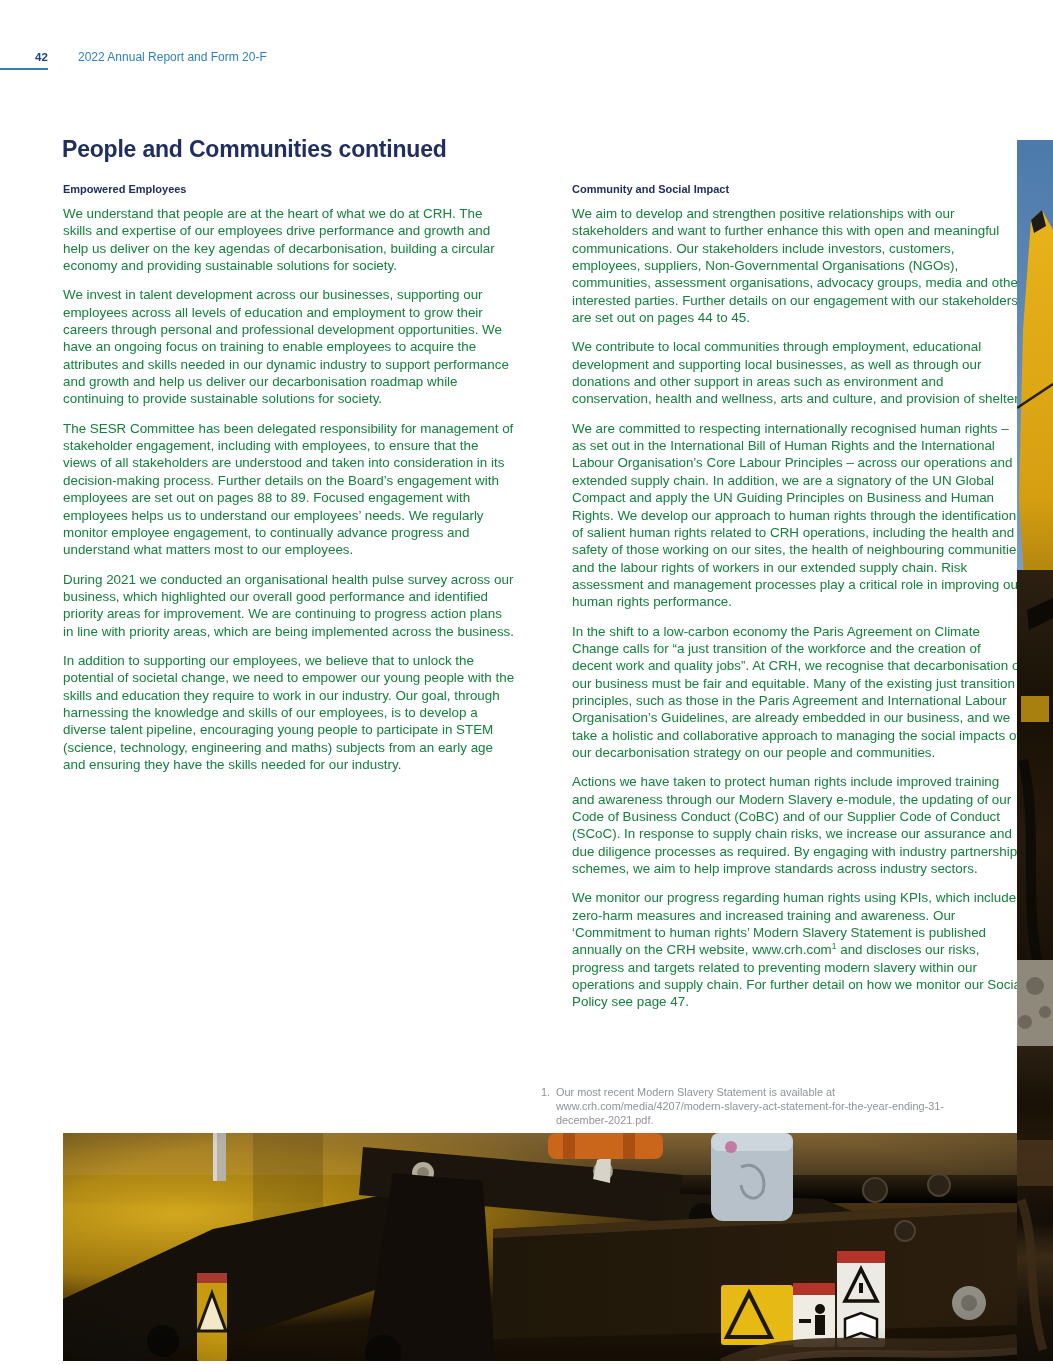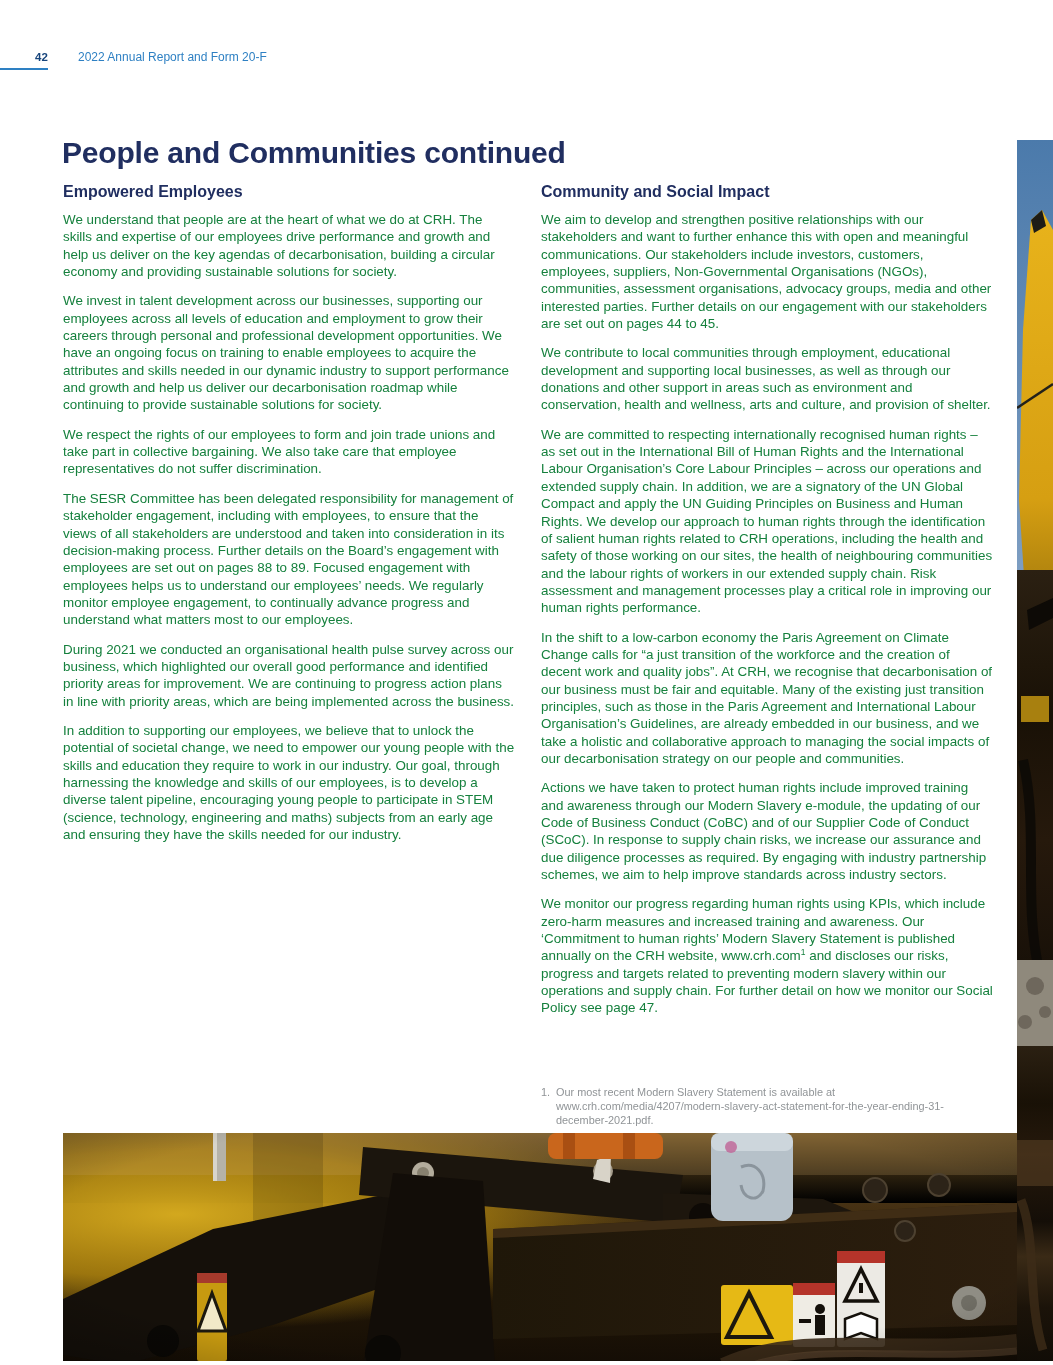--- a/index.html
+++ b/index.html
@@ -4,26 +4,26 @@
 <style>
   * { margin:0; padding:0; box-sizing:border-box; }
   html,body { background:#ffffff; }
   .page {
     position:relative; width:1053px; height:1361px; background:#ffffff;
     font-family:"Liberation Sans","DejaVu Sans",sans-serif; overflow:hidden;
   }
   .pagenum-rule { position:absolute; left:0; top:68px; width:48px; height:2px; background:#2e80c3; }
   .pagenum { position:absolute; left:35px; top:51px; font-size:11.5px; font-weight:bold; color:#17457c; }
   .header-title { position:absolute; left:78px; top:50px; font-size:12px; color:#2e80c3; }
-  .main-title { position:absolute; left:62px; top:136px; font-size:30px; color:#202e60; letter-spacing:-0.2px; }
+  .main-title { position:absolute; left:62px; top:136px; font-size:23px; color:#202e60; letter-spacing:-0.2px; }
   .main-title .bold { font-weight:bold; }
   .col { position:absolute; top:183px; width:452px; }
   .col-left { left:63px; }
-  .col-right { left:541px; }
-  h3.sec { font-size:16px; font-weight:bold; color:#202e60; margin:0 0 10px 0; }
+  .col-right { left:572px; }
+  h3.sec { font-size:11px; font-weight:bold; color:#202e60; margin:0 0 10px 0; }
   .col p { font-size:13.4px; line-height:17.35px; color:#15803d; margin:0 0 12px 0; }
   .col p sup { font-size:8.5px; line-height:0; vertical-align:super; }
   .footnote {
     position:absolute; left:541px; top:1086px; width:420px; display:flex;
     font-size:10.9px; line-height:13.8px; color:#909497;
   }
   .footnote .num { flex:0 0 15px; }
   .footnote .txt { flex:1; overflow-wrap:anywhere; }
   .photo-strip { position:absolute; left:1017px; top:140px; width:36px; height:1225px; }
   .photo-bottom { position:absolute; left:63px; top:1133px; width:954px; height:232px; }
@@ -37,21 +37,20 @@
   <div class="pagenum-rule"></div>
   <div class="pagenum">42</div>
   <div class="header-title">2022 Annual Report and Form 20-F</div>
 
   <h1 class="main-title"><span class="bold">People and Communities</span> <span>continued</span></h1>
 
   <div class="col col-left">
     <h3 class="sec">Empowered Employees</h3>
     <p>We understand that people are at the heart of what we do at CRH. The skills and expertise of our employees drive performance and growth and help us deliver on the key agendas of decarbonisation, building a circular economy and providing sustainable solutions for society.</p>
     <p>We invest in talent development across our businesses, supporting our employees across all levels of education and employment to grow their careers through personal and professional development opportunities. We have an ongoing focus on training to enable employees to acquire the attributes and skills needed in our dynamic industry to support performance and growth and help us deliver our decarbonisation roadmap while continuing to provide sustainable solutions for society.</p>
-    <p>We respect the rights of our employees to form and join trade unions and take part in collective bargaining. We also take care that employee representatives do not suffer discrimination.</p>
     <p>The SESR Committee has been delegated responsibility for management of stakeholder engagement, including with employees, to ensure that the views of all stakeholders are understood and taken into consideration in its decision-making process. Further details on the Board’s engagement with employees are set out on pages 88 to 89. Focused engagement with employees helps us to understand our employees’ needs. We regularly monitor employee engagement, to continually advance progress and understand what matters most to our employees.</p>
     <p>During 2021 we conducted an organisational health pulse survey across our business, which highlighted our overall good performance and identified priority areas for improvement. We are continuing to progress action plans in line with priority areas, which are being implemented across the business.</p>
     <p>In addition to supporting our employees, we believe that to unlock the potential of societal change, we need to empower our young people with the skills and education they require to work in our industry. Our goal, through harnessing the knowledge and skills of our employees, is to develop a diverse talent pipeline, encouraging young people to participate in STEM (science, technology, engineering and maths) subjects from an early age and ensuring they have the skills needed for our industry.</p>
   </div>
 
   <div class="col col-right">
     <h3 class="sec">Community and Social Impact</h3>
     <p>We aim to develop and strengthen positive relationships with our stakeholders and want to further enhance this with open and meaningful communications. Our stakeholders include investors, customers, employees, suppliers, Non-Governmental Organisations (NGOs), communities, assessment organisations, advocacy groups, media and other interested parties. Further details on our engagement with our stakeholders are set out on pages 44 to 45.</p>
     <p>We contribute to local communities through employment, educational development and supporting local businesses, as well as through our donations and other support in areas such as environment and conservation, health and wellness, arts and culture, and provision of shelter.</p>
     <p>We are committed to respecting internationally recognised human rights – as set out in the International Bill of Human Rights and the International Labour Organisation’s Core Labour Principles – across our operations and extended supply chain. In addition, we are a signatory of the UN Global Compact and apply the UN Guiding Principles on Business and Human Rights. We develop our approach to human rights through the identification of salient human rights related to CRH operations, including the health and safety of those working on our sites, the health of neighbouring communities and the labour rights of workers in our extended supply chain. Risk assessment and management processes play a critical role in improving our human rights performance.</p>

